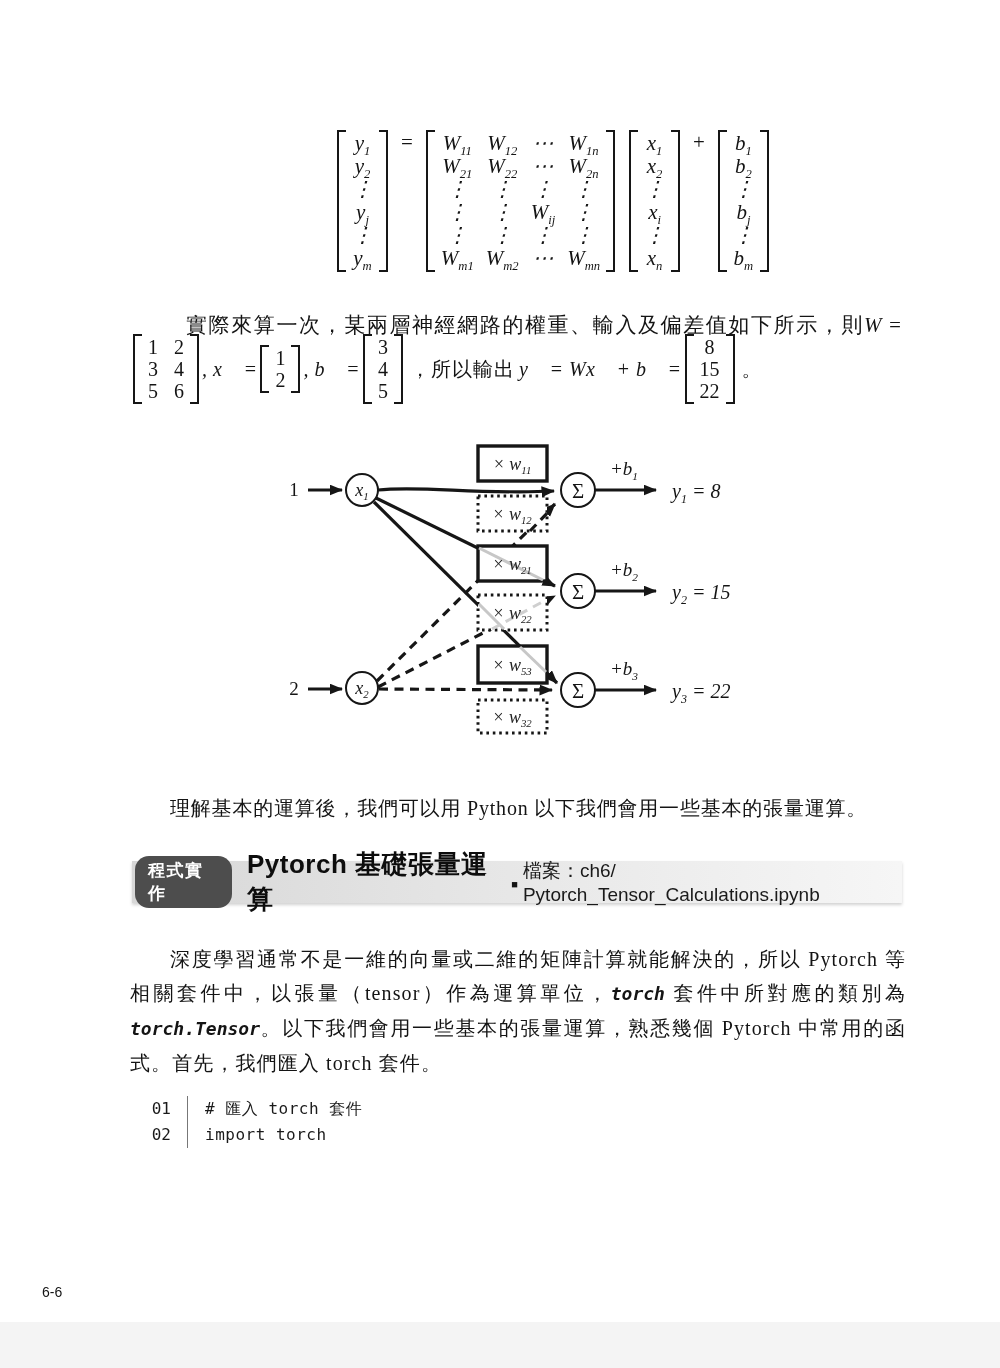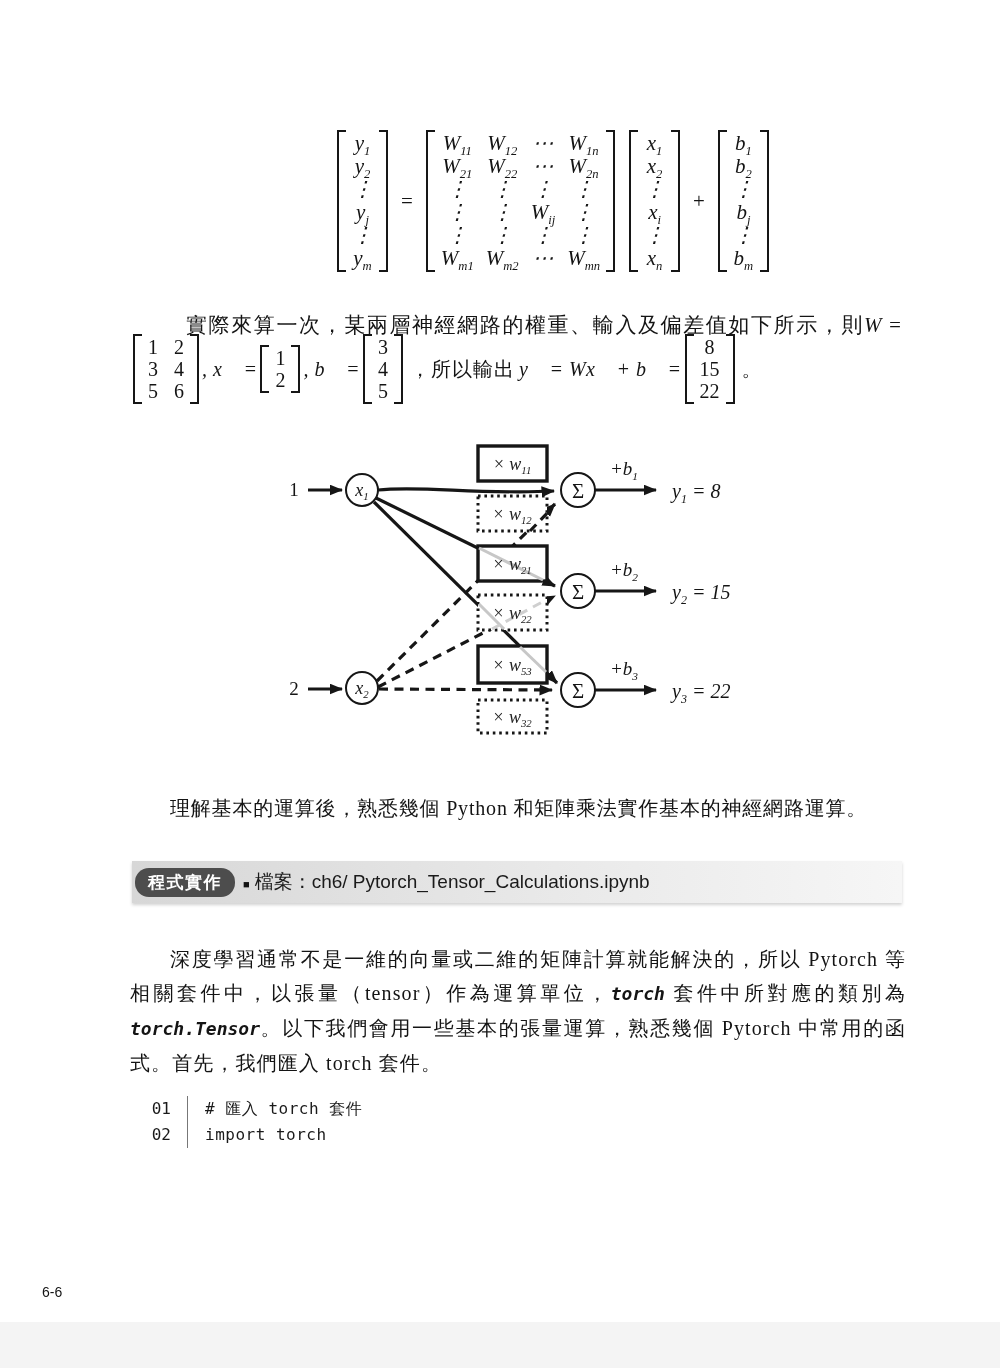--- a/index.html
+++ b/index.html
@@ -12,21 +12,21 @@
   .mbr.l{border-left:2.5px solid #161616;border-top:2.5px solid #161616;border-bottom:2.5px solid #161616;}
   .mbr.r{border-right:2.5px solid #161616;border-top:2.5px solid #161616;border-bottom:2.5px solid #161616;}
   .mcells{display:grid;align-content:center;justify-items:center;padding:2px 6px;}
   .mcells span{line-height:23px;}
   .c1{grid-template-columns:auto;}
   .c2{grid-template-columns:auto auto;column-gap:16px;}
   .c4{grid-template-columns:auto auto auto auto;column-gap:12px;}
   .ital{font-style:italic;}
   sub{font-size:60%;line-height:0;font-style:italic;}
 
-  .eqrow{position:absolute;left:334px;top:130px;display:flex;align-items:center;gap:8px;font-size:21px;}
+  .eqrow{position:absolute;left:334px;top:130px;display:flex;gap:8px;font-size:21px;}
   .op{font-size:21px;margin:0 2px;}
 
   
   #para1-line{position:absolute;left:144px;top:311px;width:810px;font-size:21px;letter-spacing:1.6px;white-space:nowrap;}
   .mathtxt{font-style:italic;letter-spacing:0.5px;}
   #matrix-line{position:absolute;left:130px;top:334px;display:flex;align-items:center;font-size:20px;}
   #matrix-line .mcells span{line-height:22px;}
   #matrix-line .cjk{margin:0 4px;letter-spacing:1px;}
   #para2{position:absolute;left:130px;top:795px;width:810px;font-size:20px;letter-spacing:0.8px;text-indent:2em;white-space:nowrap;}
   #para3{position:absolute;left:130px;top:942px;width:776px;font-size:20px;letter-spacing:1.1px;line-height:34px;text-indent:2em;text-align:justify;}
@@ -253,24 +253,25 @@
     <span class="dlbl wlbl" style="left:232px;top:227px;">× w<sub>53</sub></span>
     <span class="dlbl wlbl" style="left:232px;top:279px;text-align:right;">× w<sub>32</sub></span>
     <span class="dlbl bias" style="left:344px;top:31px;">+b<sub>1</sub></span>
     <span class="dlbl bias" style="left:344px;top:132px;">+b<sub>2</sub></span>
     <span class="dlbl bias" style="left:344px;top:231px;">+b<sub>3</sub></span>
     <span class="dlbl out" style="left:392px;top:53px;">y<sub>1</sub> = 8</span>
     <span class="dlbl out" style="left:392px;top:154px;">y<sub>2</sub> = 15</span>
     <span class="dlbl out" style="left:392px;top:253px;">y<sub>3</sub> = 22</span>
   </div>
 
-  <div id="para2">理解基本的運算後，熟悉幾個 Python 和矩陣乘法實作基本的神經網路運算。</div>
+  <div id="para2">理解基本的運算後，我們可以用 Python 以下我們會用一些基本的張量運算。</div>
 
   <div class="secbar">
     <span class="badge">程式實作</span>
+    <span class="sectitle">Pytorch 基礎張量運算</span>
     <span class="secsq">■</span>
     <span class="secfile">檔案：ch6/ Pytorch_Tensor_Calculations.ipynb</span>
   </div>
 
   <div id="para3"><span>深度學習通常不是一維的向量或二維的矩陣計算就能解決的，所以 Pytorch 等相關套件中，以張量（tensor）作為運算單位，</span><span class="codespan">torch</span><span> 套件中所對應的類別為 </span><span class="codespan">torch.Tensor</span><span>。以下我們會用一些基本的張量運算，熟悉幾個 Pytorch 中常用的函式。首先，我們匯入 torch 套件。</span></div>
 
   <div class="codeblock">
     <div class="codeline">
       <span class="lineno">01</span>
       <span class="codetext"># 匯入 torch 套件</span>

